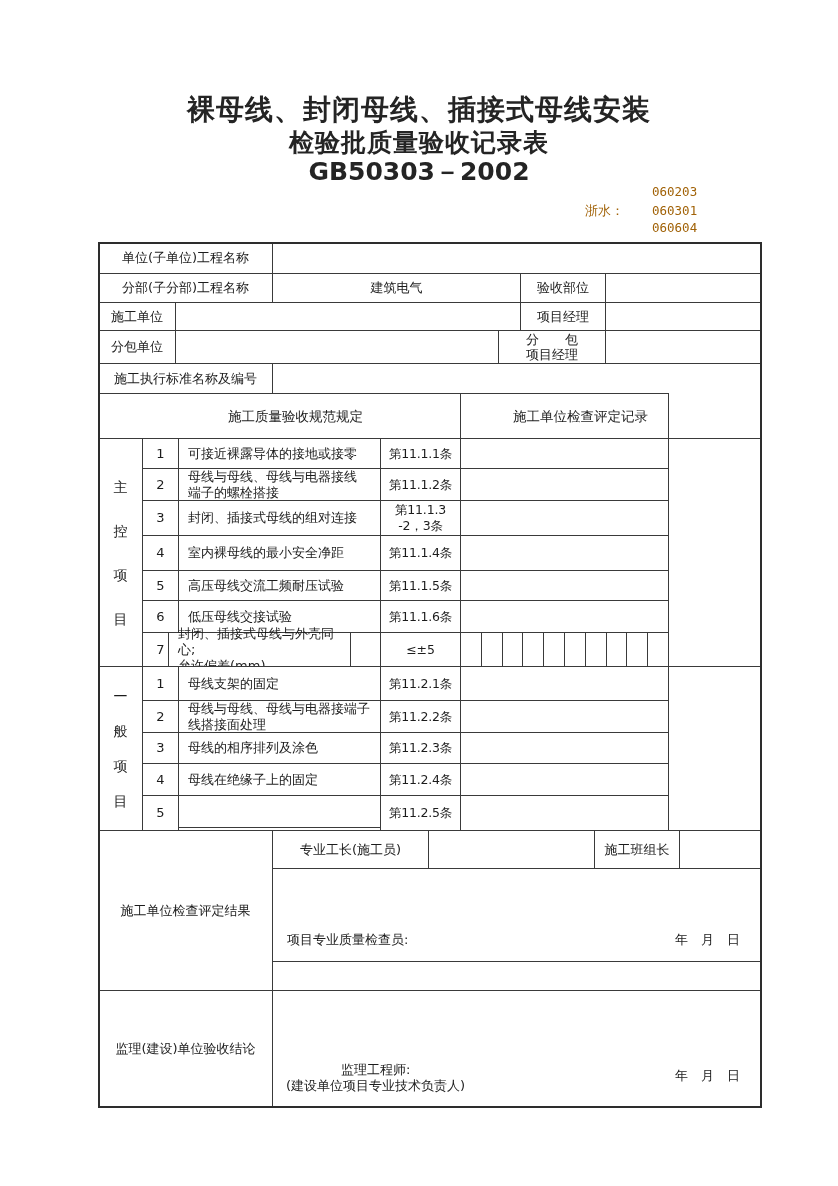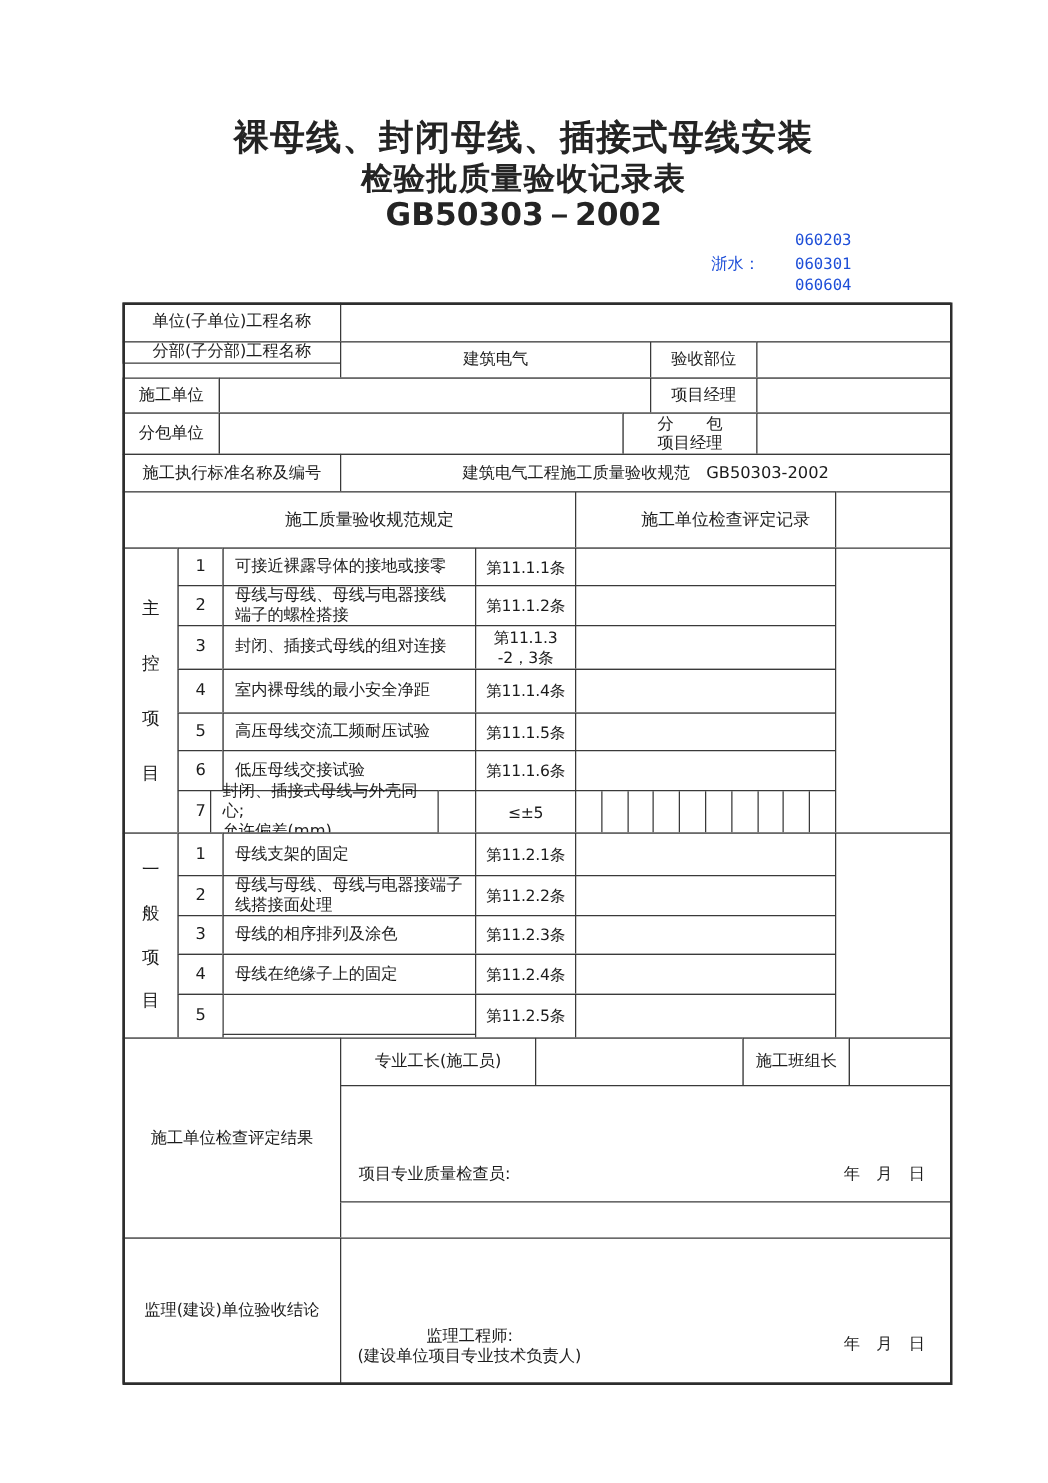--- a/index.html
+++ b/index.html
@@ -6,21 +6,21 @@
   .page {
     position:relative; width:838px; height:1186px; background:#ffffff;
     font-family:"DejaVu Sans", sans-serif; color:#1c1c1c; overflow:hidden;
   }
   
   .title { position:absolute; top:94px; left:0; width:100%; text-align:center; font-weight:bold; color:#242424; }
   .title .t1 { font-size:28px; letter-spacing:1px; line-height:32px; }
   .title .t2 { font-size:25px; letter-spacing:1px; line-height:29px; margin-top:2px; }
   .title .t3 { font-size:25px; line-height:27px; margin-top:1px; }
   
-  .codes { position:absolute; top:184px; left:560px; width:128px; font-size:12.5px; color:#1d4ed8; }
+  .codes { position:absolute; top:184px; left:576px; width:128px; font-size:12.5px; color:#a16207; }
   .codes .crow { display:flex; justify-content:flex-end; align-items:baseline; height:18px; }
   .codes .clbl { margin-right:28px; font-size:13px; }
   .codes .cval { font-family:"DejaVu Sans Mono", monospace; width:52px; text-align:left; }
   
   .tbl { position:absolute; left:98px; top:242px; width:664px; height:866px; }
   .cell {
     position:absolute; box-sizing:border-box; border:1px solid #3a3a3a;
     display:flex; align-items:center; justify-content:center; text-align:center;
     font-size:13px; line-height:16px; color:#1c1c1c; background:#fff;
   }
@@ -60,38 +60,37 @@
     <div class="crow">
       <span class="cval">060604</span>
     </div>
   </div>
 
   <div class="tbl">
 
     <div class="cell" style="left:0;top:0;width:175px;height:32px">单位(子单位)工程名称</div>
     <div class="cell" style="left:174px;top:0;width:489px;height:32px"></div>
 
-    <div class="cell" style="left:0;top:31px;width:175px;height:18px">分部(子分部)工程名称</div>
+    <div class="cell" style="left:0;top:31px;width:175px;height:30px">分部(子分部)工程名称</div>
     <div class="cell" style="left:174px;top:31px;width:249px;height:30px">建筑电气</div>
     <div class="cell" style="left:422px;top:31px;width:86px;height:30px">验收部位</div>
     <div class="cell" style="left:507px;top:31px;width:156px;height:30px"></div>
 
     <div class="cell" style="left:0;top:60px;width:78px;height:29px">施工单位</div>
     <div class="cell" style="left:77px;top:60px;width:346px;height:29px"></div>
     <div class="cell" style="left:422px;top:60px;width:86px;height:29px">项目经理</div>
     <div class="cell" style="left:507px;top:60px;width:156px;height:29px"></div>
 
     <div class="cell" style="left:0;top:88px;width:78px;height:34px">分包单位</div>
     <div class="cell" style="left:77px;top:88px;width:324px;height:34px"></div>
     <div class="cell pre" style="left:400px;top:88px;width:108px;height:34px;line-height:15px">分　　包
 项目经理</div>
     <div class="cell" style="left:507px;top:88px;width:156px;height:34px"></div>
 
     <div class="cell" style="left:0;top:121px;width:175px;height:31px">施工执行标准名称及编号</div>
-    <div class="cell" style="left:174px;top:121px;width:489px;height:31px">建筑电气工程施工质量验收规范　GB50303-2002</div>
 
     <div class="cell hdr" style="left:0;top:151px;width:363px;height:46px">施工质量验收规范规定</div>
     <div class="cell hdr" style="left:362px;top:151px;width:209px;height:46px">施工单位检查评定记录</div>
 
     <div class="cell vert vgap-main" style="left:0;top:196px;width:45px;height:229px">
       <span>主</span>
       <span>控</span>
       <span>项</span>
       <span>目</span>
     </div>

